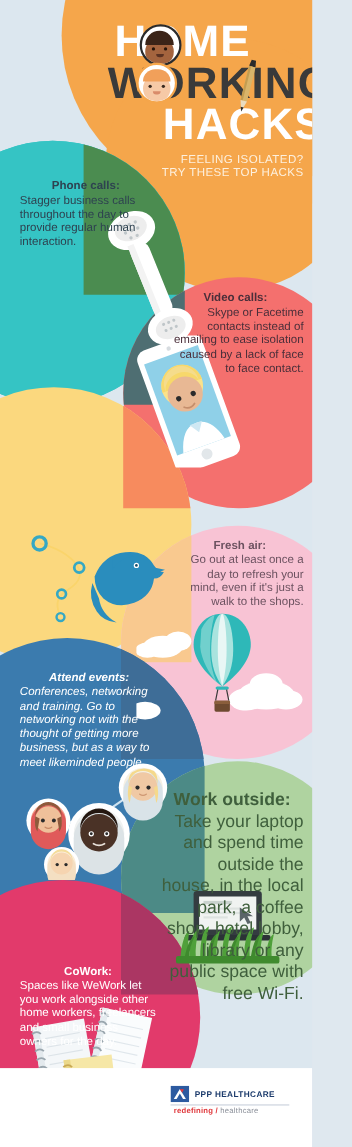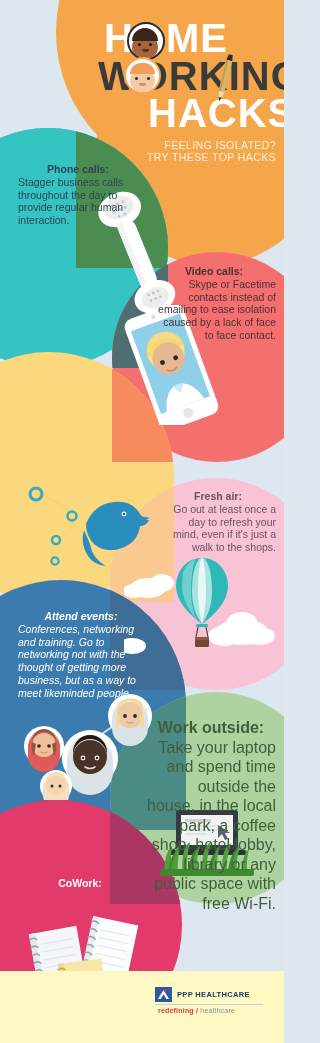--- a/index.html
+++ b/index.html
@@ -31,21 +31,21 @@
   .titleline{font-weight:bold;letter-spacing:0.5px;line-height:0.92;}
   .t-home{position:absolute;left:104px;top:20px;font-size:40px;color:#ffffff;letter-spacing:1px;}
   .t-working{position:absolute;left:98px;top:58px;font-size:40px;color:#3a3a3a;letter-spacing:1px;}
   .t-hacks{position:absolute;left:148px;top:95px;font-size:40px;color:#ffffff;letter-spacing:1px;}
   .t-sub{position:absolute;right:8px;top:139px;width:180px;text-align:right;font-size:10.5px;
         color:#fdf0de;line-height:1.18;letter-spacing:0.4px;}
 
   .face{position:absolute;border-radius:50%;z-index:46;}
 
   
-  .footer{position:absolute;left:0;bottom:0;width:284px;height:72px;background:#fef9c3;z-index:60;}
+  .footer{position:absolute;left:0;bottom:0;width:284px;height:72px;background:#ffffff;z-index:60;}
   .logo-row{position:absolute;left:155px;top:16px;display:flex;align-items:center;gap:5px;}
   .logo-mark{width:17px;height:15px;position:relative;}
   .logo-txt{font-size:7.5px;font-weight:bold;color:#1b3a6b;letter-spacing:0.35px;}
   .logo-rule{position:absolute;left:155px;top:33px;width:108px;height:1px;background:#c8cfdb;}
   .logo-tag{position:absolute;left:158px;top:36px;font-size:7px;letter-spacing:0.2px;}
   .tag-red{color:#e03a3e;font-weight:bold;}
   .tag-slash{color:#e03a3e;font-weight:bold;}
   .tag-grey{color:#8a8f99;}
 </style>
 </head>
@@ -326,20 +326,21 @@
       <path d="M10 62 q3 -16 9 -19 q-5 11 -5 19 z"></path>
       <path d="M30 62 q3 -18 9 -21 q-5 13 -5 21 z"></path>
       <path d="M50 62 q3 -16 9 -19 q-5 11 -5 19 z"></path>
       <path d="M70 62 q3 -18 9 -21 q-5 13 -5 21 z"></path>
     </g>
     <rect x="2" y="61" width="94" height="7" rx="2" fill="#3F8A2E"></rect>
   </svg>
 
   <div class="block left" style="left:18px;top:833px;width:124px;font-size:10.5px;color:#ffffff;margin-top:44px;">
     <span class="hd">CoWork:</span>
+    <span class="bd">Spaces like WeWork let you work alongside other home workers, freelancers and small business owners for the day.</span>
   </div>
   <svg class="layer" style="left:16px;top:915px;z-index:30;" width="130" height="115" viewBox="0 0 130 115">
 
     <g transform="rotate(-10 45 45)">
       <rect x="18" y="14" width="48" height="62" fill="#F4F7F9"></rect>
       <rect x="18" y="14" width="6" height="62" fill="#E3E9ED"></rect>
       <g stroke="#9AA6AE" stroke-width="1.6" fill="none">
         <path d="M17 20 q5 -3 8 1"></path>
           <path d="M17 28 q5 -3 8 1"></path>
           <path d="M17 36 q5 -3 8 1"></path>

